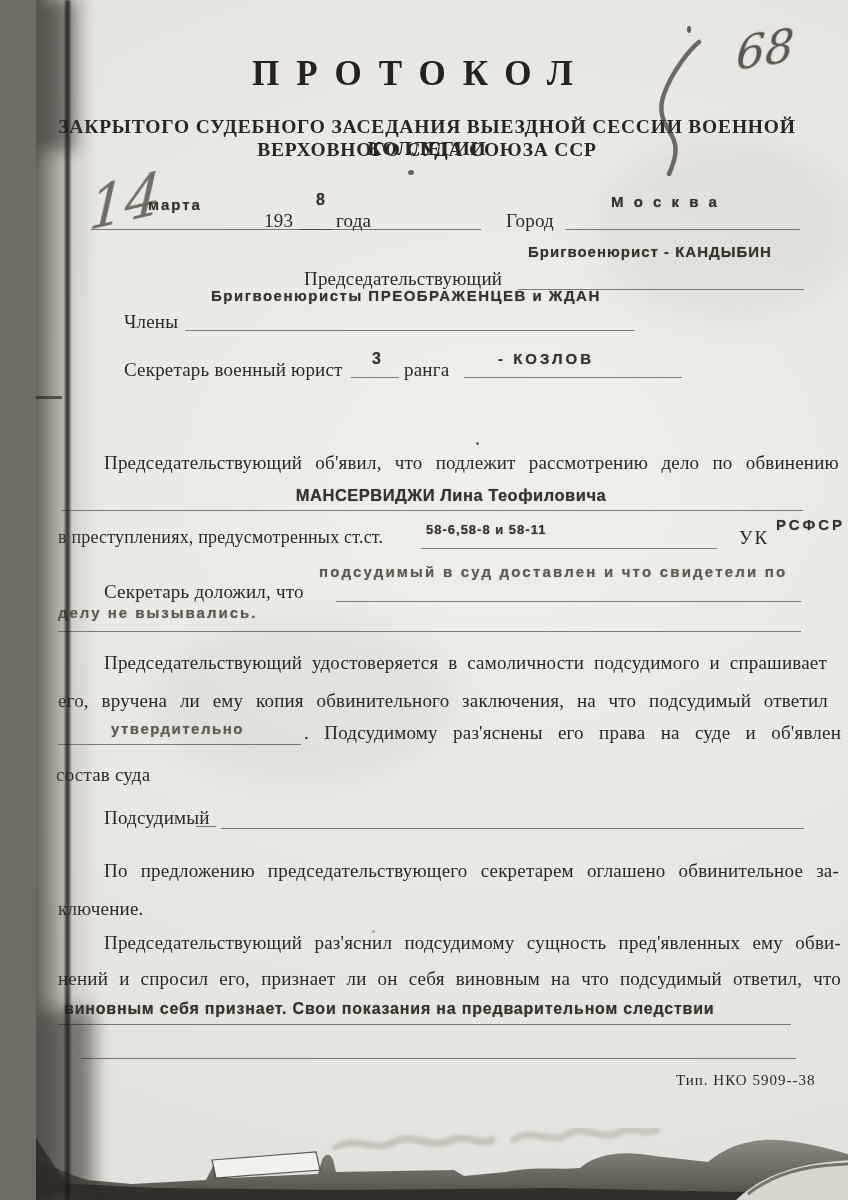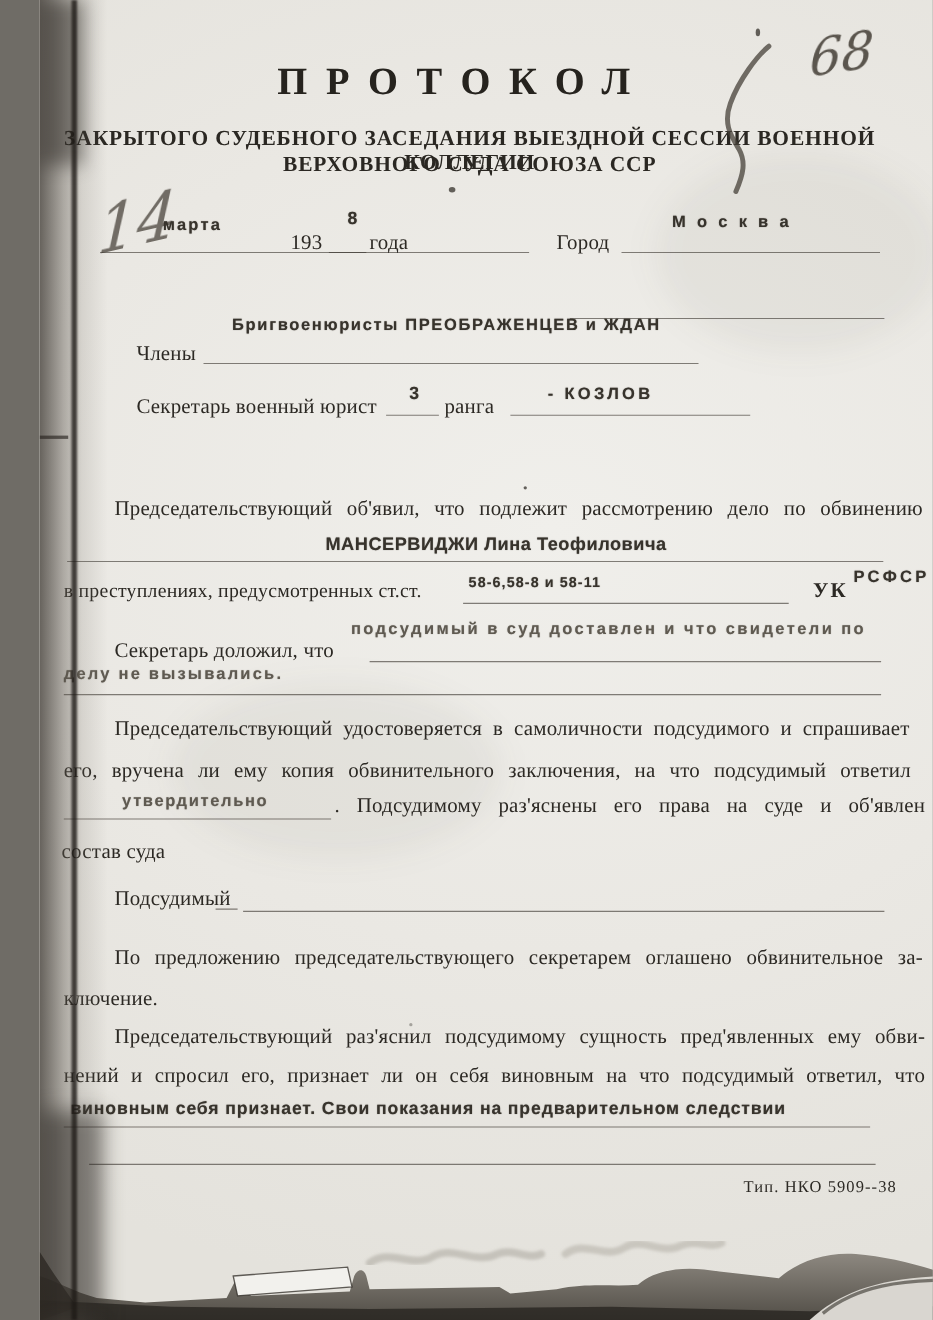--- a/index.html
+++ b/index.html
@@ -65,41 +65,43 @@
   <div class="typed" style="left:112px; top:196px; letter-spacing:2px;">марта</div>
   <div class="fill" style="left:55px; top:210px; width:390px; height:19px;"></div>
   <div class="printed" style="left:228px; top:210px;">193</div>
   <div class="typed" style="left:280px; top:191px; font-size:16px;">8</div>
   <div class="fill thin" style="left:263px; top:211px; width:34px; height:18px;"></div>
   <div class="printed" style="left:300px; top:210px;">года</div>
   <div class="printed" style="left:470px; top:210px;">Город</div>
   <div class="fill" style="left:529px; top:210px; width:235px; height:19px;"></div>
   <div class="typed" style="left:575px; top:193px; letter-spacing:3px;">М о с к в а</div>
 
+  <div class="typed" style="left:492px; top:243px; letter-spacing:1px;">Бригвоенюрист - КАНДЫБИН</div>
+  <div class="printed" style="left:268px; top:268px;">Председательствующий</div>
   <div class="fill" style="left:482px; top:270px; width:286px; height:19px;"></div>
 
   <div class="typed" style="left:175px; top:287px; letter-spacing:1.5px;">Бригвоенюристы ПРЕОБРАЖЕНЦЕВ и ЖДАН</div>
   <div class="printed" style="left:88px; top:311px;">Члены</div>
   <div class="fill" style="left:149px; top:312px; width:450px; height:18px;"></div>
 
   <div class="printed" style="left:88px; top:359px;">Секретарь военный юрист</div>
   <div class="typed" style="left:336px; top:350px; font-size:16px;">3</div>
   <div class="fill thin" style="left:315px; top:359px; width:48px; height:18px;"></div>
   <div class="printed" style="left:368px; top:359px;">ранга</div>
   <div class="typed" style="left:462px; top:350px; letter-spacing:3px;">-  КОЗЛОВ</div>
   <div class="fill" style="left:428px; top:359px; width:218px; height:18px;"></div>
 
   <div class="printed just" style="left:68px; top:452px; width:735px;">Председательствующий об'явил, что подлежит рассмотрению дело по обвинению</div>
   <div class="typed" style="left:30px; top:486px; width:770px; text-align:center; font-size:16.5px; letter-spacing:.5px;">МАНСЕРВИДЖИ Лина Теофиловича</div>
   <div class="fill thin" style="left:25px; top:492px; width:742px; height:18px;"></div>
 
   <div class="printed" style="left:22px; top:527px; font-size:18px;">в преступлениях, предусмотренных ст.ст.</div>
   <div class="typed" style="left:390px; top:522px; font-size:13px; letter-spacing:1px;">58-6,58-8 и 58-11</div>
   <div class="fill" style="left:385px; top:528px; width:296px; height:20px;"></div>
-  <div class="printed" style="left:703px; top:527px; letter-spacing:2px;font-weight:bold;">УК</div>
+  <div class="printed" style="left:703px; top:527px; letter-spacing:2px;">УК</div>
   <div class="typed" style="left:740px; top:516px; letter-spacing:3px;">РСФСР</div>
 
   <div class="typed faded" style="left:283px; top:563px; letter-spacing:2.2px;">подсудимый в суд доставлен и что свидетели по</div>
   <div class="printed" style="left:68px; top:581px;">Секретарь доложил, что</div>
   <div class="fill" style="left:300px; top:582px; width:465px; height:19px;"></div>
   <div class="typed faded" style="left:22px; top:604px; letter-spacing:2px;">делу не вызывались.</div>
   <div class="fill" style="left:22px; top:612px; width:743px; height:19px;"></div>
 
   <div class="printed just" style="left:68px; top:652px; width:723px;">Председательствующий удостоверяется в самоличности подсудимого и спрашивает</div>
   <div class="printed just" style="left:22px; top:690px; width:770px;">его, вручена ли ему копия обвинительного заключения, на что подсудимый ответил</div>

